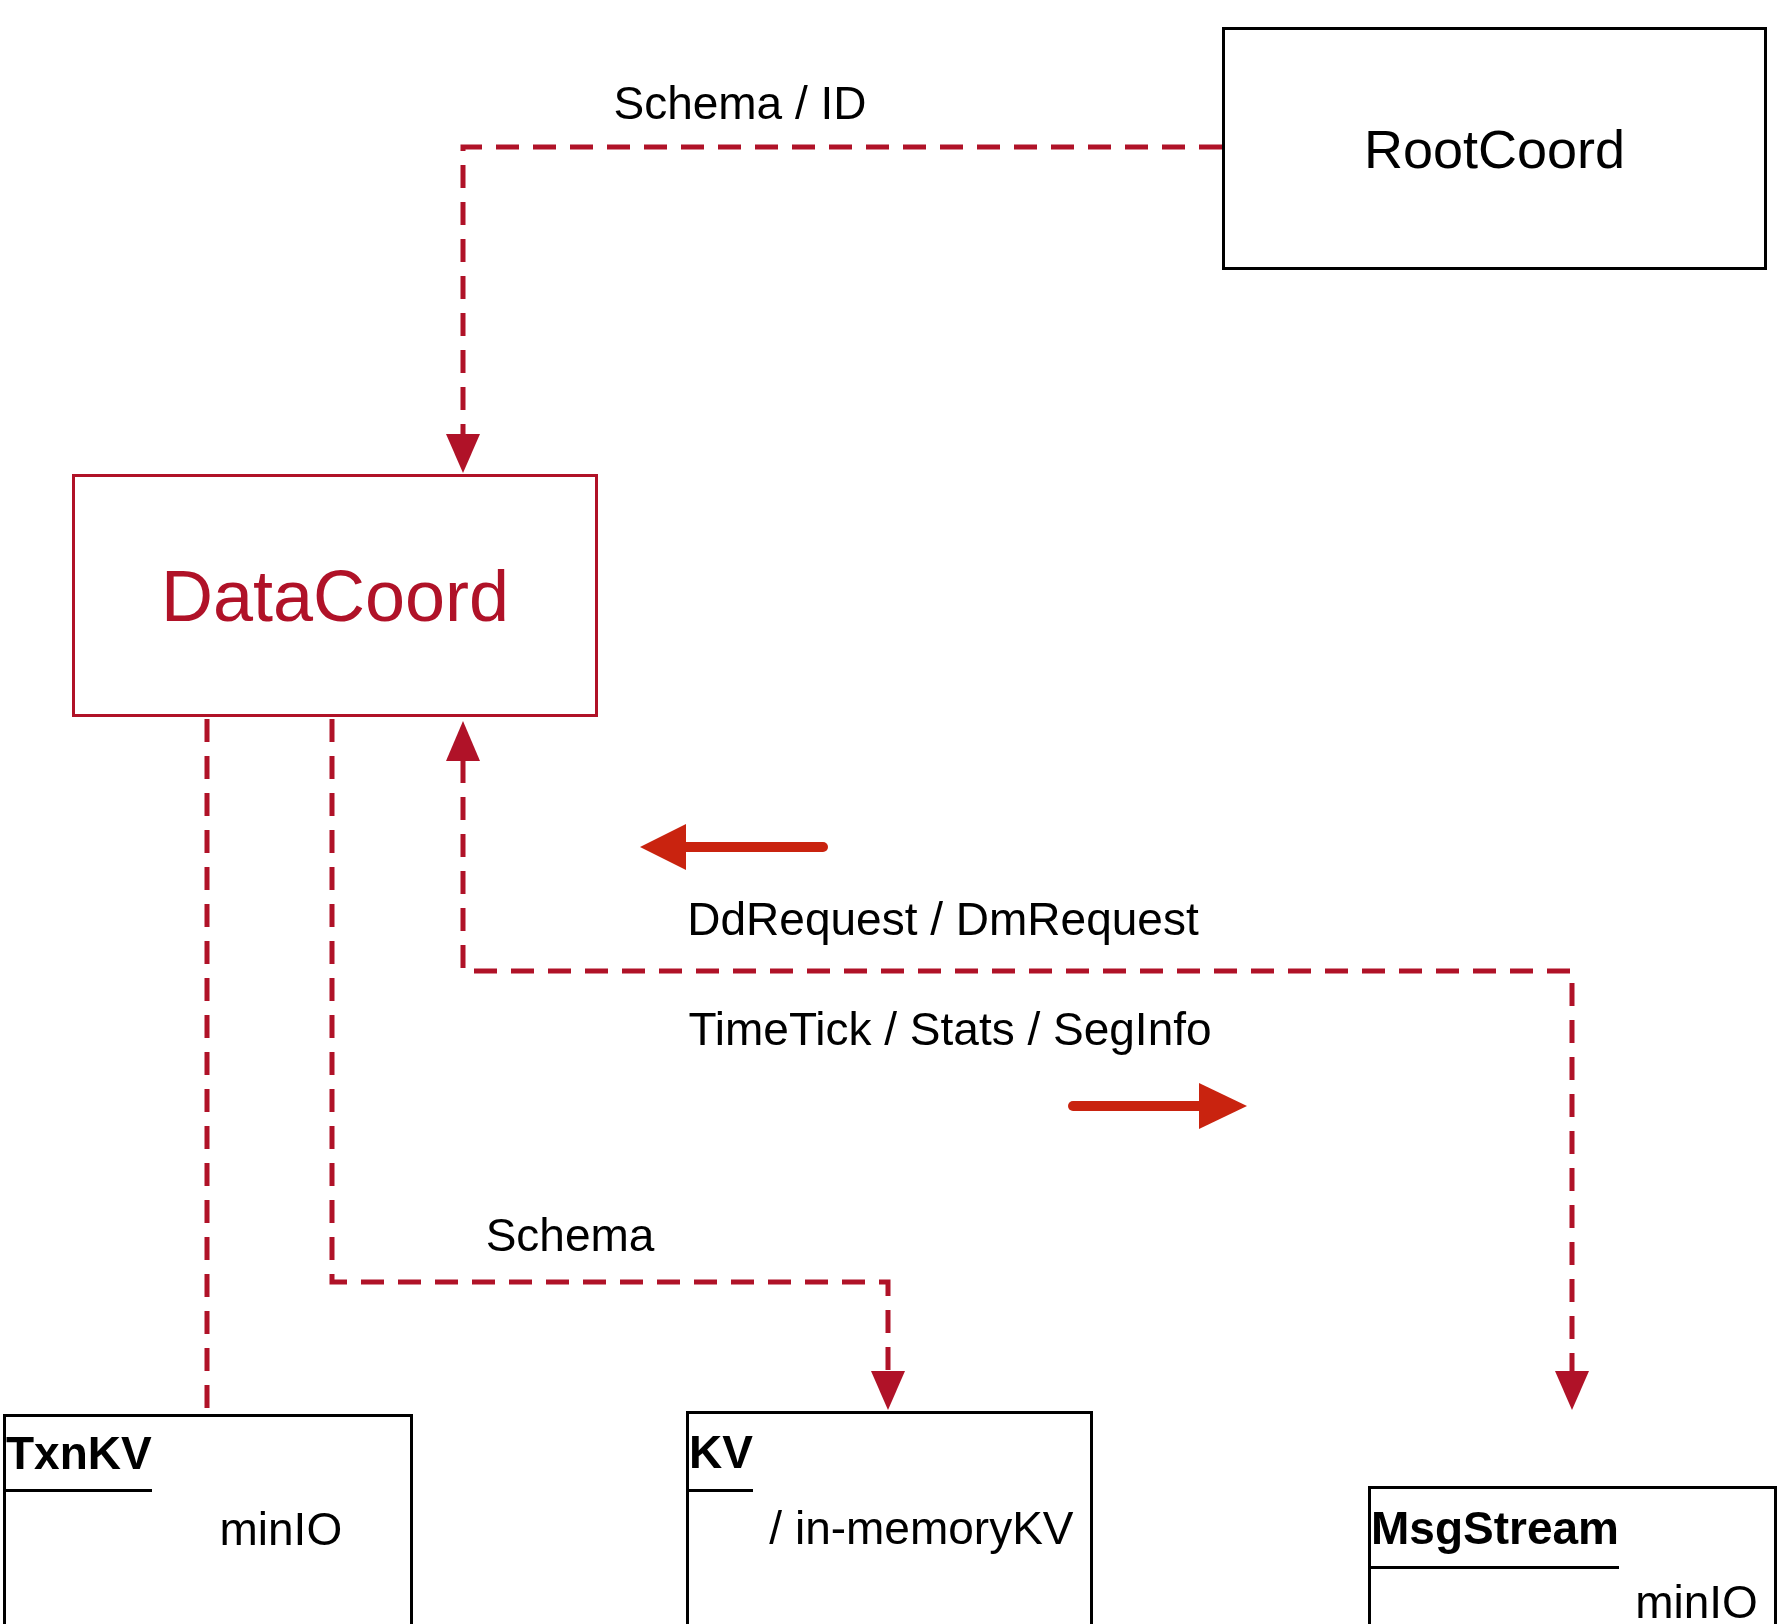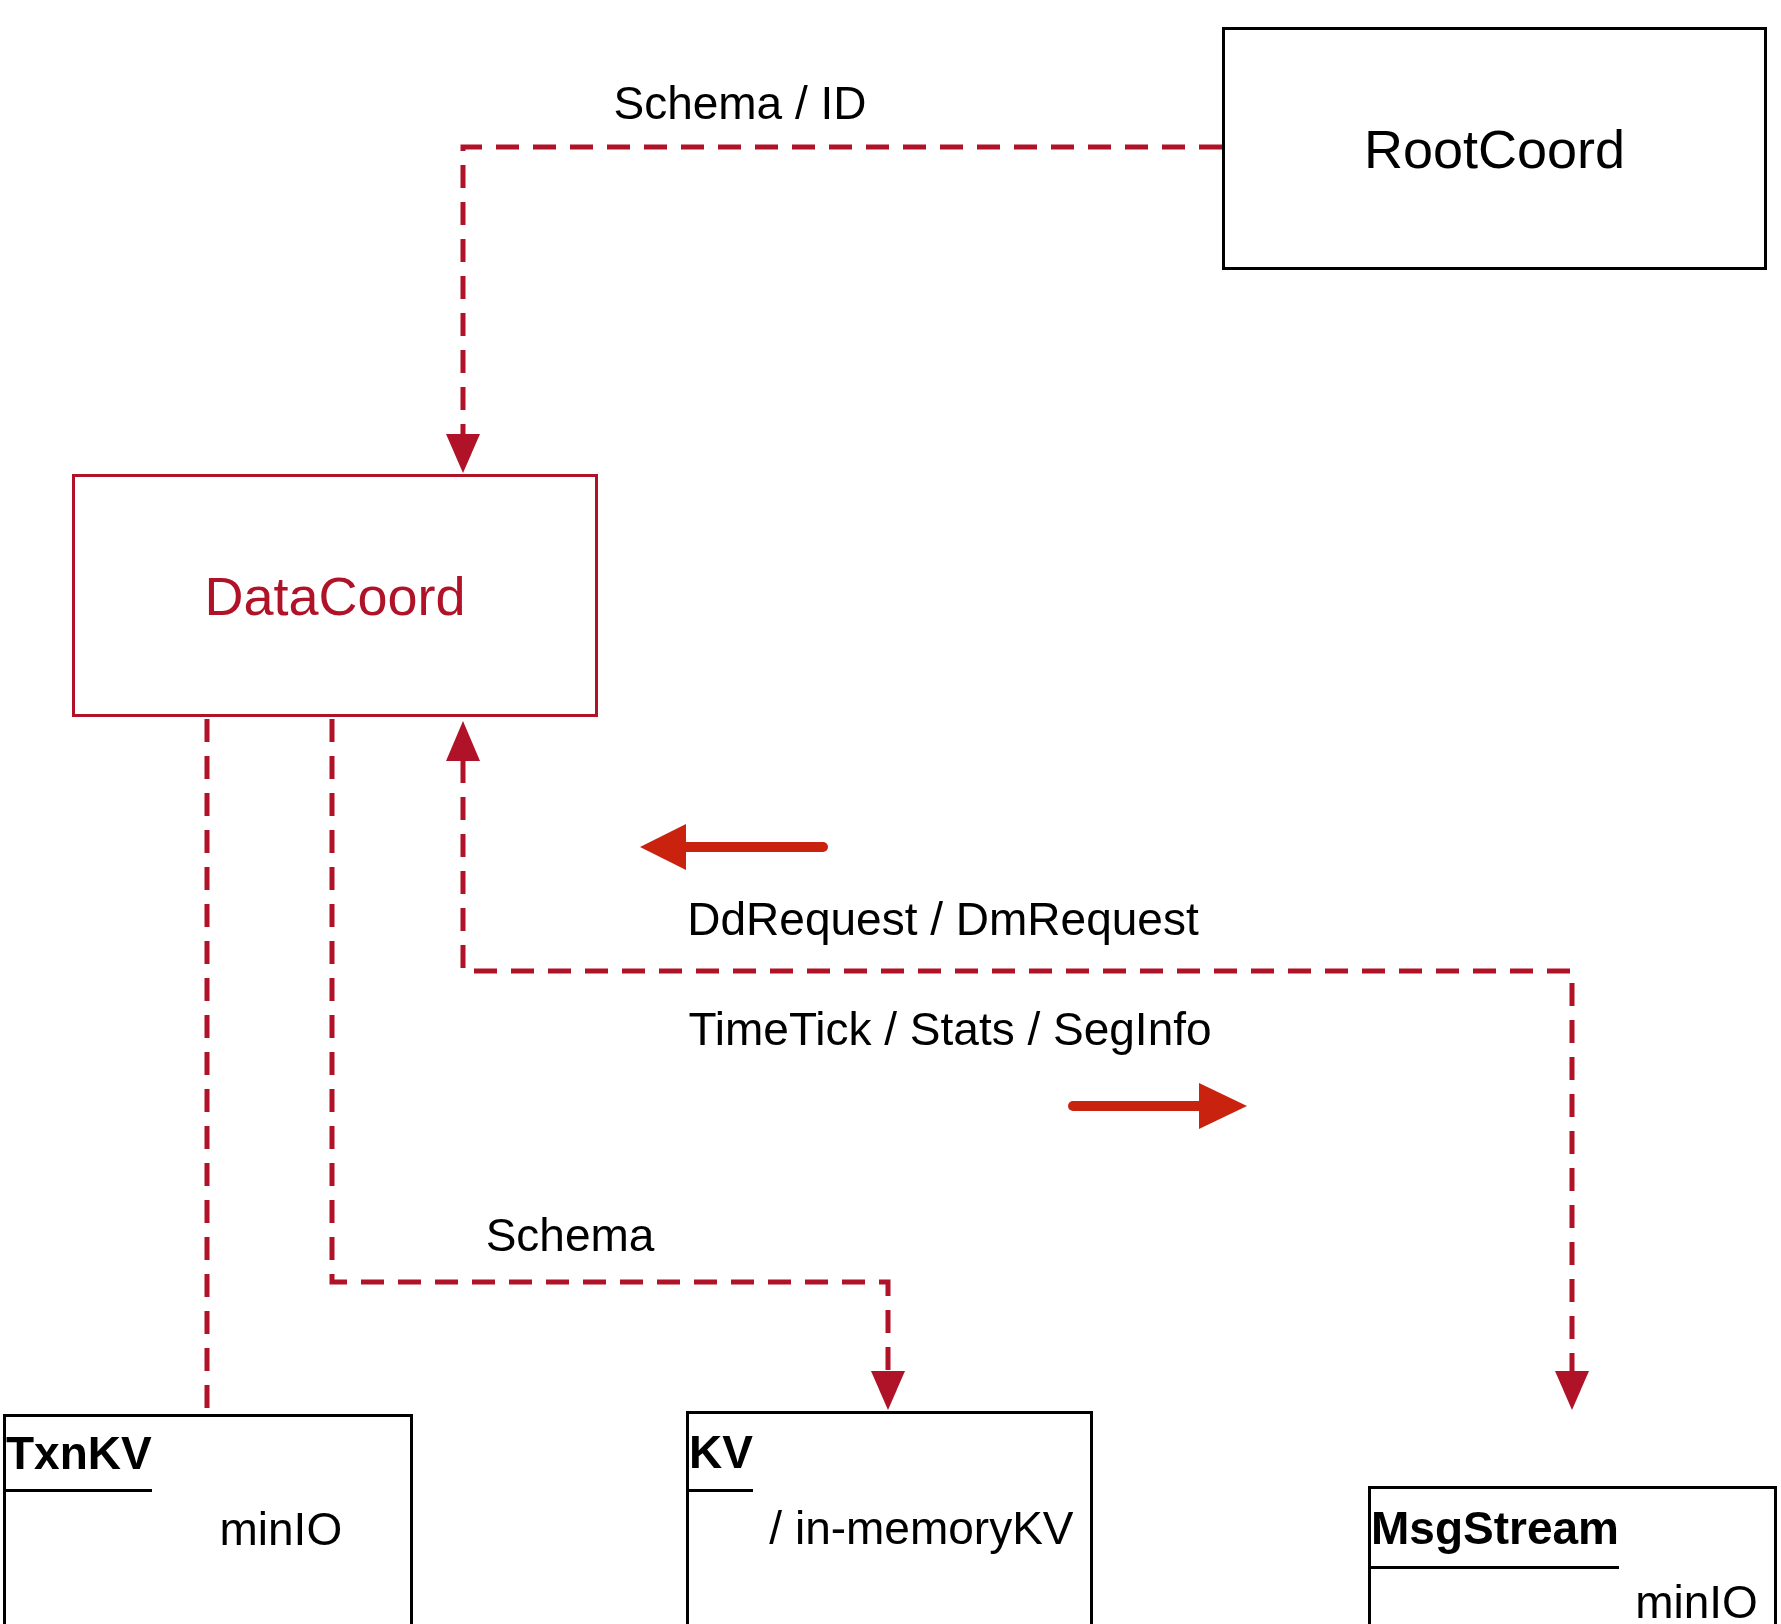--- a/index.html
+++ b/index.html
@@ -51,21 +51,21 @@
     justify-content: center;
     text-align: center;
   }
   .node.plain {
     border: 3px solid var(--node-border, #000000);
     font-size: 54px;
     color: var(--text, #000000);
   }
   .node.accent {
     border: 3px solid var(--datacoord-accent, #B01228);
-    font-size: 54px;
+    font-size: 72px;
     color: var(--datacoord-accent, #B01228);
     text-align: center;
   }
   .node.record {
     border: 3px solid var(--node-border, #000000);
     flex-direction: row;
     align-items: stretch;
     justify-content: flex-start;
     padding: 0;
   }

